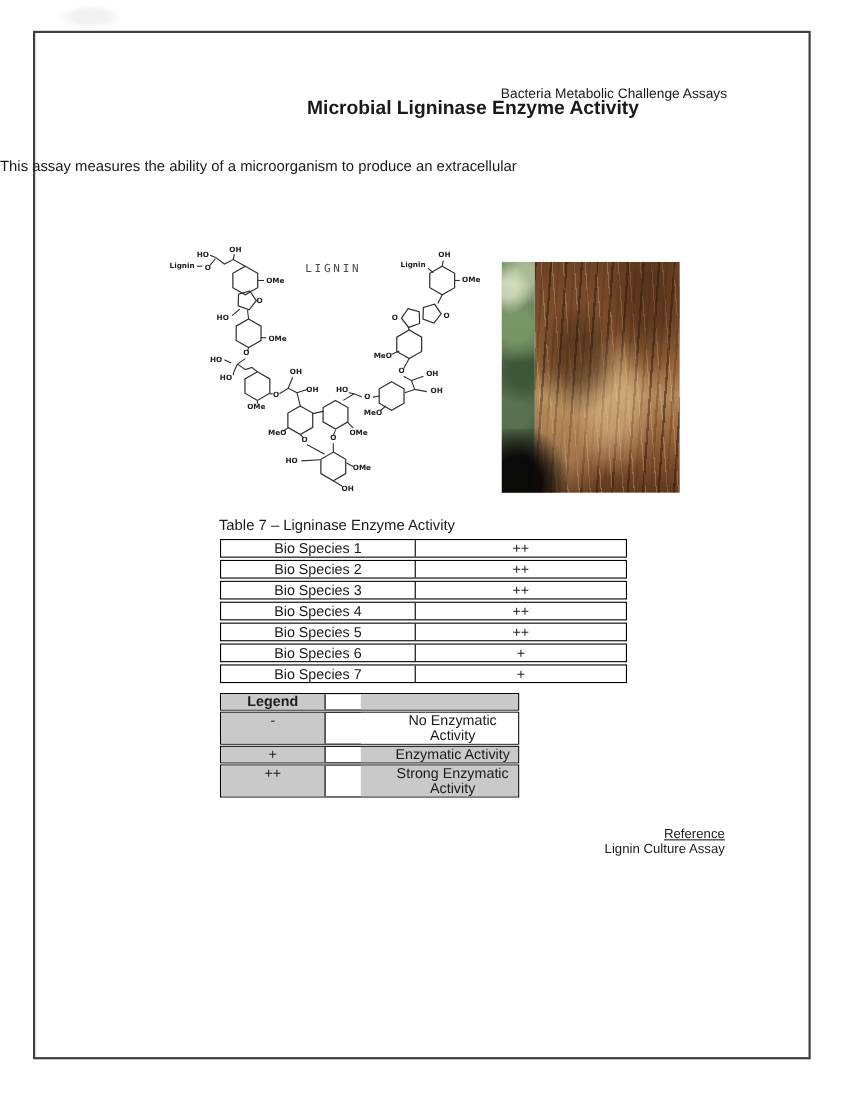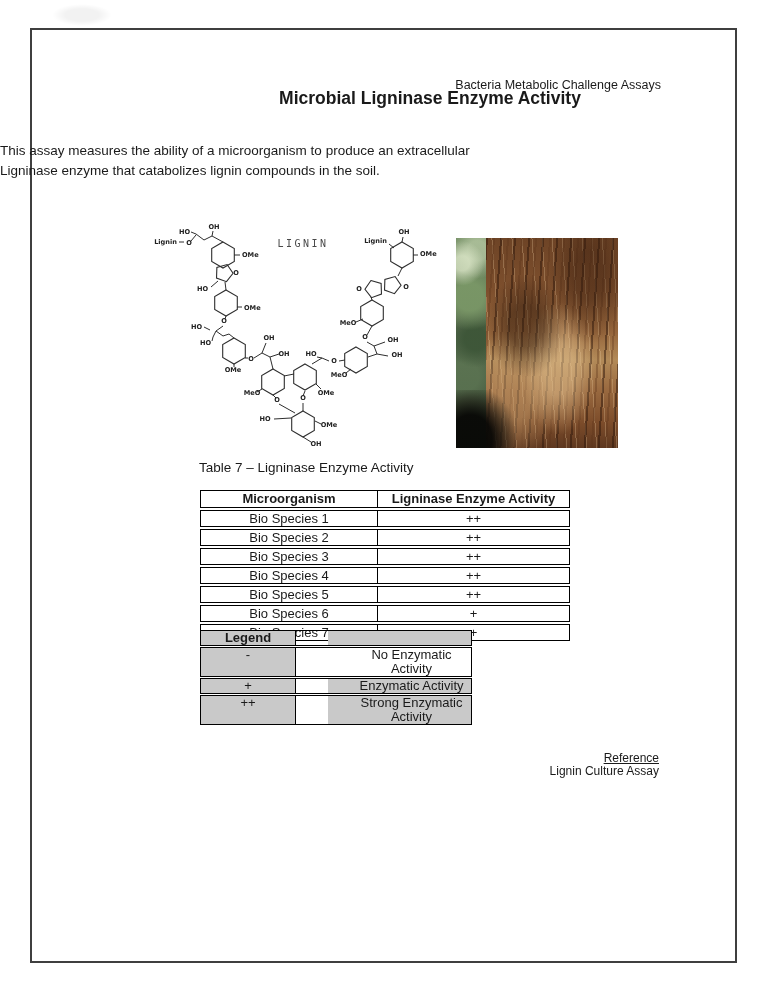--- a/index.html
+++ b/index.html
@@ -36,21 +36,21 @@
   .trunk{position:absolute;left:30px;top:0;right:0;height:100%;
     background:
       radial-gradient(ellipse at 30% 42%, rgba(42,22,10,0.45) 0 12%, transparent 30%),
       radial-gradient(ellipse at 78% 18%, rgba(52,26,12,0.4) 0 10%, transparent 28%),
       radial-gradient(ellipse at 55% 62%, rgba(226,192,142,0.55) 0 14%, transparent 36%),
       radial-gradient(ellipse at 22% 74%, rgba(202,162,112,0.45) 0 12%, transparent 30%),
       repeating-linear-gradient(94deg, rgba(45,22,10,0.5) 0 2px, transparent 2px 7px, rgba(92,52,26,0.35) 7px 9px, transparent 9px 14px),
       repeating-linear-gradient(86deg, rgba(236,206,162,0.28) 0 1px, transparent 1px 10px),
       linear-gradient(180deg,#6e4426 0%,#7d4f2d 25%,#96663c 45%,#b28a58 58%,#9a6a40 72%,#7c4c2a 88%,#5e3820 100%);}
   
-  .caption{position:absolute;left:199px;top:460px;font-size:13.5px;}
+  .caption{position:absolute;left:199px;top:470px;font-size:13.5px;}
   .species-table{position:absolute;left:200px;top:490px;width:370px;}
   .trow{display:flex;border:1px solid #000;margin-bottom:2px;box-sizing:border-box;
         font-size:13px;line-height:15px;text-align:center;}
   .trow.head{font-weight:bold;line-height:16px;}
   .trow .c1{width:177px;border-right:1px solid #000;box-sizing:border-box;}
   .trow .c2{flex:1;}
   .legend-table{position:absolute;left:200px;top:630px;width:272px;}
   .lrow{display:flex;border:1px solid #000;margin-bottom:1px;box-sizing:border-box;
         font-size:13px;line-height:14px;text-align:center;gap:32px;}
   .lrow .s{width:95px;border-right:1px solid #000;box-sizing:border-box;background:#c9c9c9;}
@@ -64,21 +64,20 @@
 <body>
 
 <div class="page">
   <div class="smudge"></div>
   <div class="page-border"></div>
 
   <div class="running-header">Bacteria Metabolic Challenge Assays</div>
   <div class="title">Microbial Ligninase Enzyme Activity</div>
   <div class="desc">
     <span>This assay measures the ability of a microorganism to produce an extracellular</span><br>
-    <span>Ligninase enzyme that catabolizes lignin compounds in the soil.</span>
   </div>
 
   <svg class="lignin-svg" viewBox="0 0 300 260">
     <defs>
       <polygon id="hex" points="0,-13 11.3,-6.5 11.3,6.5 0,13 -11.3,6.5 -11.3,-6.5"></polygon>
       <polygon id="pent" points="0,-9 8.6,-2.8 5.3,7.3 -5.3,7.3 -8.6,-2.8"></polygon>
     </defs>
     <text class="lignin-title" x="153" y="37" text-anchor="middle">LIGNIN</text>
     <g>
       <use href="#hex" class="ringshape" transform="translate(73,45)"></use>
@@ -178,24 +177,20 @@
   </svg>
 
   <div class="bark-photo">
     <div class="trunk"></div>
     <div class="forest"></div>
     <div class="dark-corner"></div>
   </div>
 
   <div class="caption">Table 7 – Ligninase Enzyme Activity</div>
   <div class="species-table">
-    <div class="trow head">
-      <div class="c1">Microorganism</div>
-      <div class="c2">Ligninase Enzyme Activity</div>
-    </div>
     <div>
         <div class="trow">
           <div class="c1">Bio Species 1</div>
           <div class="c2">++</div>
         </div>
         <div class="trow">
           <div class="c1">Bio Species 2</div>
           <div class="c2">++</div>
         </div>
         <div class="trow">

